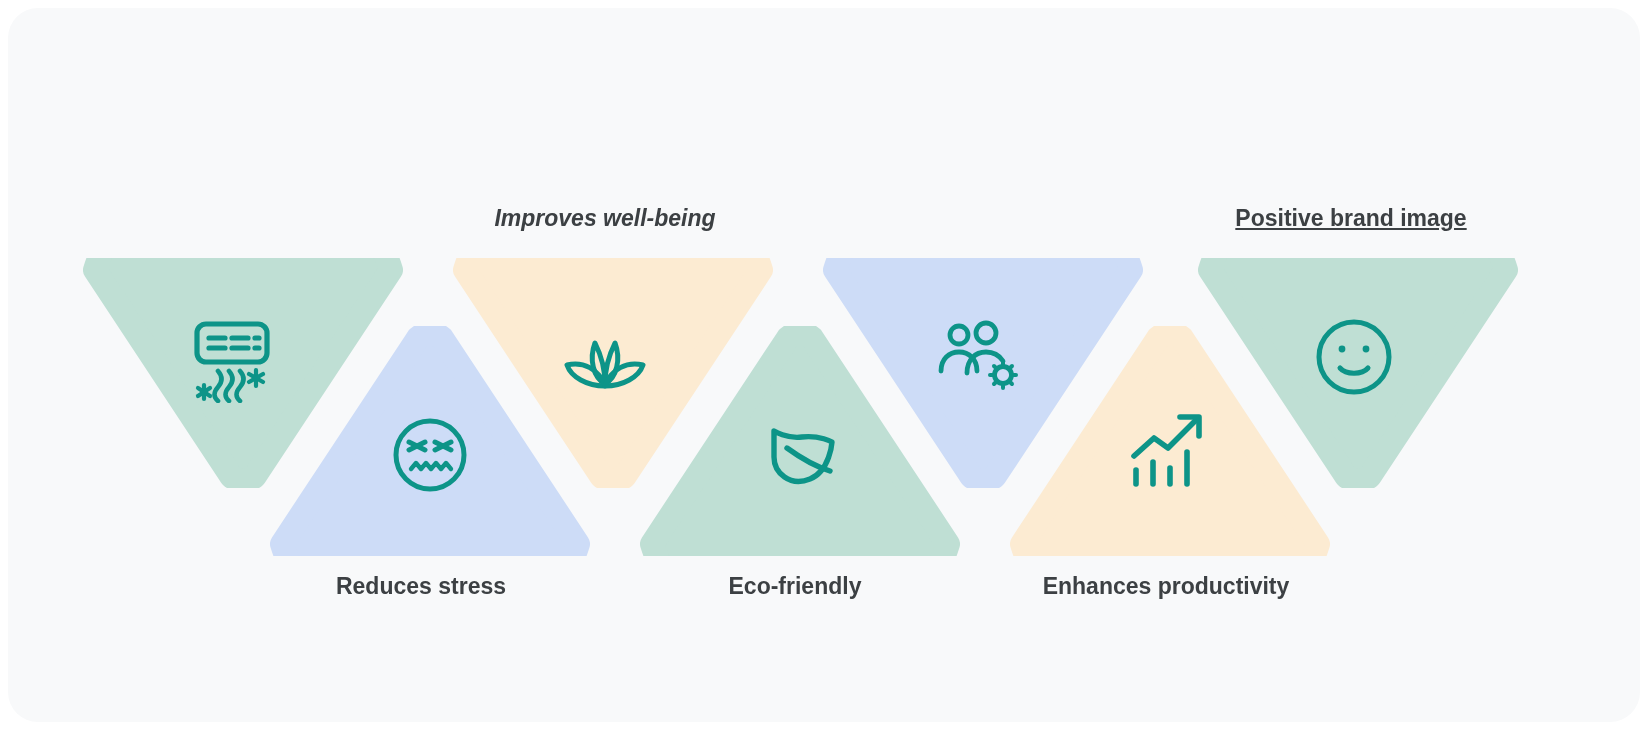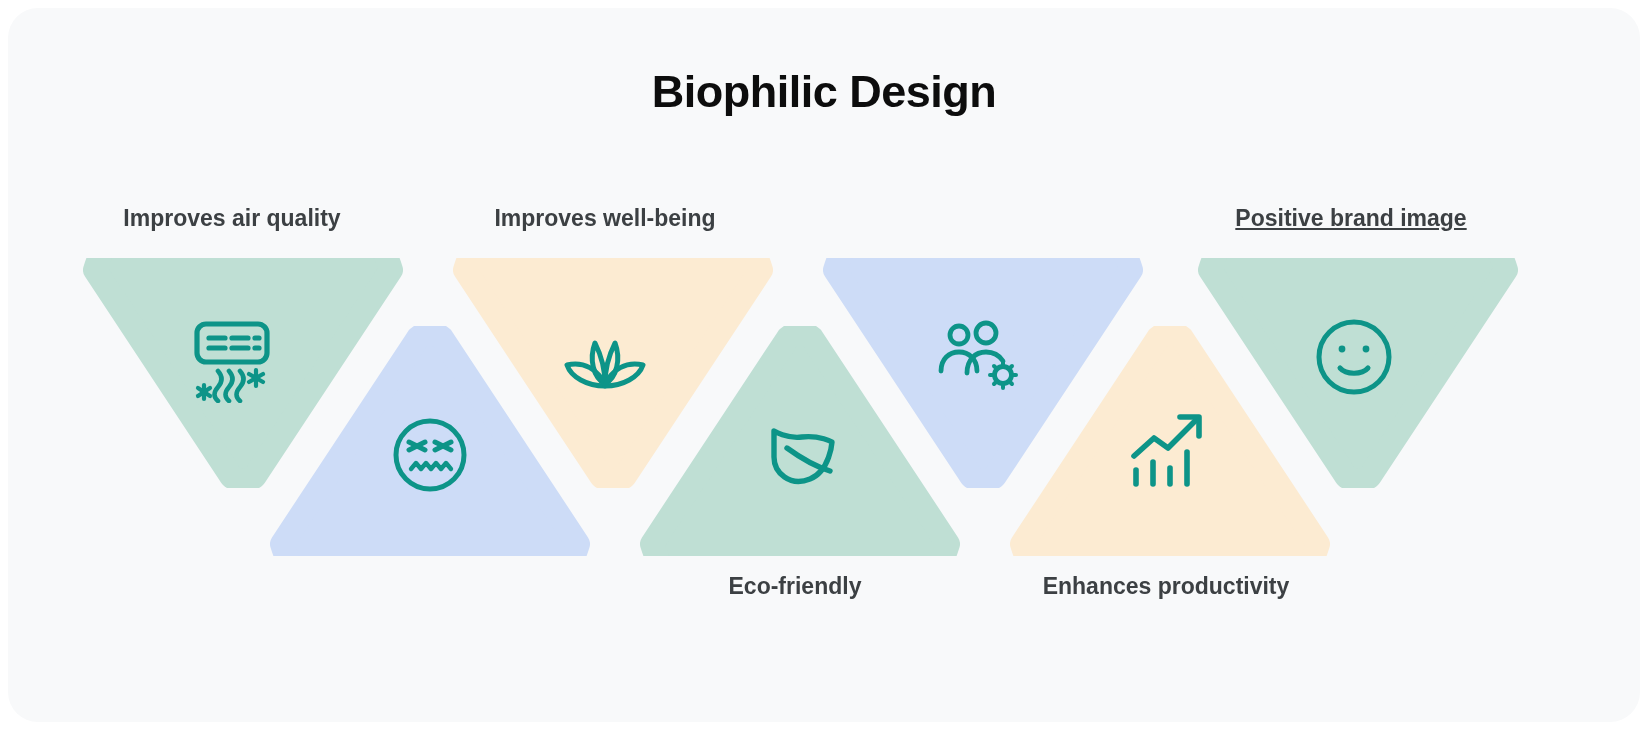--- a/index.html
+++ b/index.html
@@ -54,30 +54,28 @@
     position: absolute;
     width: 92px; height: 92px;
   }
   .icon svg { width: 100%; height: 100%; display: block; }
 </style>
 </head>
 <body>
 
 <div id="card">
 
-  <div id="title">Biophilic Design</div>
 
   <div id="stage">
 
     <div class="wedge up" style="left:75px; top:250px;">
       <svg viewBox="0 0 320 230" width="320" height="230">
         <path d="M 12 12 A 155 155 0 0 1 308 12 L 172 218 A 18 18 0 0 1 148 218 Z" fill="#bfdfd4" stroke="#bfdfd4" stroke-width="24" stroke-linejoin="round"></path>
       </svg>
     </div>
-    <div class="label" style="left:14px; top:197px;">Improves air quality</div>
     <div class="icon" style="left:178px; top:303px;">
       <svg viewBox="0 0 92 92" fill="none" stroke="#0d9488" stroke-width="5.2" stroke-linecap="round" stroke-linejoin="round">
         <rect x="11" y="13" width="70" height="38" rx="9"></rect>
         <line x1="23" y1="27" x2="39" y2="27"></line>
         <line x1="23" y1="37" x2="39" y2="37"></line>
         <line x1="46" y1="27" x2="62" y2="27"></line>
         <line x1="46" y1="37" x2="62" y2="37"></line>
         <line x1="69" y1="27" x2="73" y2="27"></line>
         <line x1="69" y1="37" x2="73" y2="37"></line>
         <path d="M32 60 q7 8 0 16 q-7 8 0 14" stroke-width="4.6"></path>
@@ -94,37 +92,38 @@
           <line x1="24" y1="77" x2="12" y2="85"></line>
         </g>
       </svg>
     </div>
 
     <div class="wedge down" style="left:262px; top:318px;">
       <svg viewBox="0 0 320 230" width="320" height="230">
         <path d="M 12 218 A 155 155 0 0 0 308 218 L 172 12 A 18 18 0 0 0 148 12 Z" fill="#cddcf7" stroke="#cddcf7" stroke-width="24" stroke-linejoin="round"></path>
       </svg>
     </div>
+    <div class="label" style="left:203px; top:565px;">Reduces stress</div>
     <div class="icon" style="left:376px; top:401px;">
       <svg viewBox="0 0 92 92" fill="none" stroke="#0d9488" stroke-width="5" stroke-linecap="round" stroke-linejoin="round">
         <circle cx="46" cy="46" r="34"></circle>
         <line x1="25" y1="33" x2="41" y2="41"></line>
         <line x1="41" y1="33" x2="25" y2="41"></line>
         <line x1="51" y1="33" x2="67" y2="41"></line>
         <line x1="67" y1="33" x2="51" y2="41"></line>
         <path d="M27 60 l5 -6 l5 6 l5 -6 l5 6 l5 -6 l5 6 l5 -6 l5 6" stroke-width="4.4"></path>
       </svg>
     </div>
 
     <div class="wedge up" style="left:445px; top:250px;">
       <svg viewBox="0 0 320 230" width="320" height="230">
         <path d="M 12 12 A 155 155 0 0 1 308 12 L 172 218 A 18 18 0 0 1 148 218 Z" fill="#fcebd2" stroke="#fcebd2" stroke-width="24" stroke-linejoin="round"></path>
       </svg>
     </div>
-    <div class="label" style="left:387px; top:197px;">Improves well-being</div>
+    <div class="label" style="left:387px; top:197px;font-style:italic;">Improves well-being</div>
     <div class="icon" style="left:551px; top:303px;">
       <svg viewBox="0 0 92 92" fill="none" stroke="#0d9488" stroke-width="5" stroke-linecap="round" stroke-linejoin="round">
         <path d="M46 73 C 34 66 30 48 36 32 C 42 44 46 56 46 73 Z"></path>
         <path d="M46 73 C 58 66 62 48 56 32 C 50 44 46 56 46 73 Z"></path>
         <path d="M46 75 C 28 75 12 66 8 54 C 24 50 40 58 46 75 Z"></path>
         <path d="M46 75 C 64 75 80 66 84 54 C 68 50 52 58 46 75 Z"></path>
       </svg>
     </div>
 
     <div class="wedge down" style="left:632px; top:318px;">

